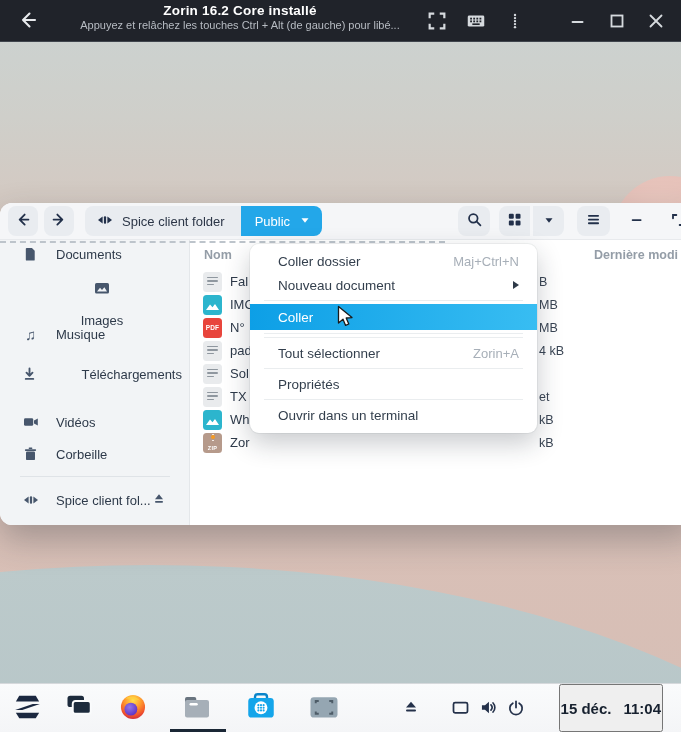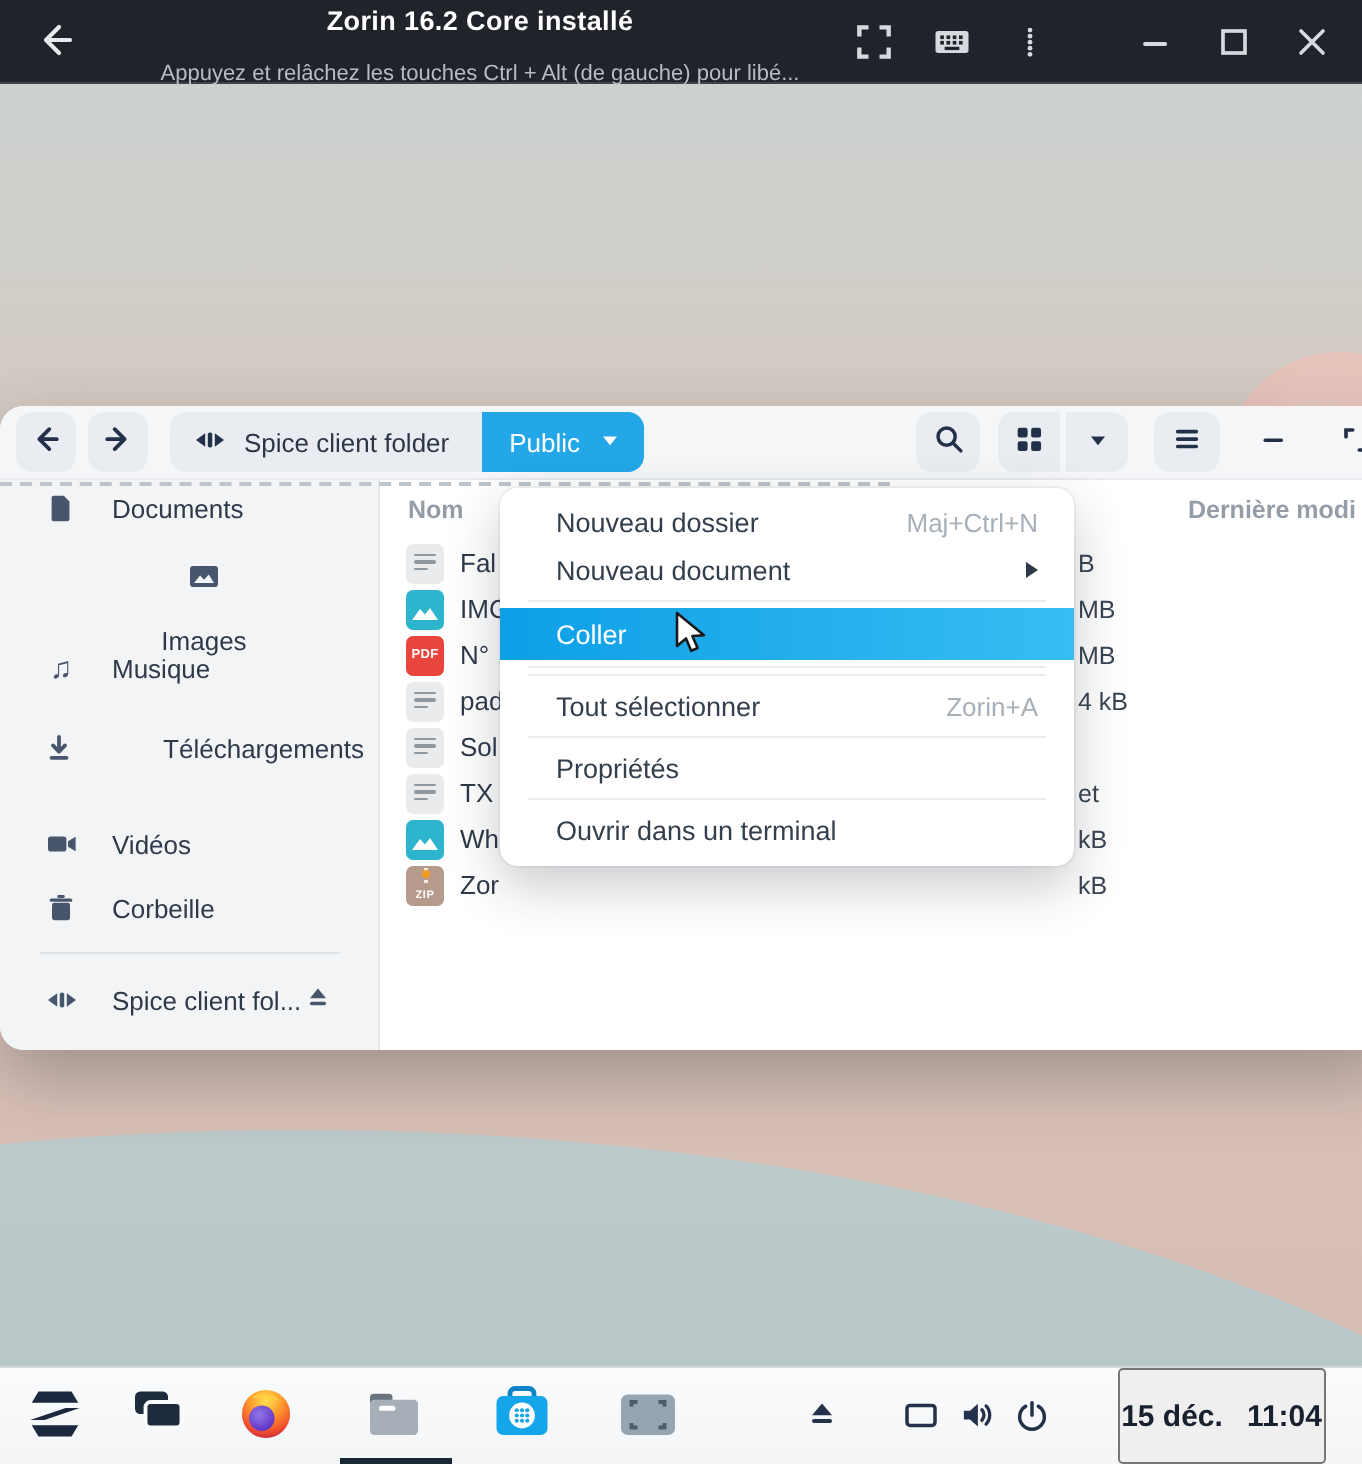--- a/index.html
+++ b/index.html
@@ -15,21 +15,21 @@
   .hill { position:absolute; left:-600px; top:565px; width:1500px; height:700px; border-radius:50%;
     background:linear-gradient(180deg,#bccacb 0%,#b2c2c5 55%); }
 
   
   .topbar { position:absolute; left:0; top:0; width:681px; height:42px; background:#20232a;
     border-bottom:1px solid #40454d; z-index:30; display:flex; align-items:center; }
   .tb-back { position:absolute; left:12px; top:7px; width:30px; height:28px; background:none; border:none; cursor:pointer;
     display:flex; align-items:center; justify-content:center; }
   .tb-titles { position:absolute; left:0; top:3px; width:480px; text-align:center; color:#fff; }
   .tb-title { font-size:13.5px; font-weight:700; letter-spacing:.2px; }
-  .tb-sub { font-size:11px; color:#b7bcc3; margin-top:13px; }
+  .tb-sub { font-size:11px; color:#b7bcc3; margin-top:1px; }
   .tb-icons { position:absolute; right:0; top:0; height:42px; display:flex; align-items:center; }
   .tb-btn { width:28px; height:28px; background:none; border:none; display:flex; align-items:center; justify-content:center; cursor:pointer; margin-right:11px; }
   .tb-btn.gap { margin-left:24px; }
   .tb-btn svg { display:block; }
 
   
   .window { position:absolute; left:0; top:203px; width:695px; height:322px; z-index:5;
     border-radius:12px 0 0 12px; background:#fff; box-shadow:0 14px 34px rgba(30,40,50,.30); }
   .toolbar { position:absolute; left:0; top:0; width:100%; height:37px; background:#f5f6f8;
     border-radius:12px 0 0 0; border-bottom:1px solid #e8eaed; }
@@ -428,21 +428,21 @@
           <span class="fname">Zor</span>
           <span class="fsize">kB</span>
         </div>
       </div>
     </div>
     <div class="dashed-line"></div>
   </section>
 
   <nav class="cmenu">
     <div class="cm-item">
-      <span>Nouveau dossier</span>
+      <span>Coller dossier</span>
       <span class="sc">Maj+Ctrl+N</span>
     </div>
     <div class="cm-item">
       <span>Nouveau document</span>
       <span class="subarrow"></span>
     </div>
     <div class="cm-sep"></div>
     <div class="cm-item hl">
       <span>Coller</span>
     </div>

